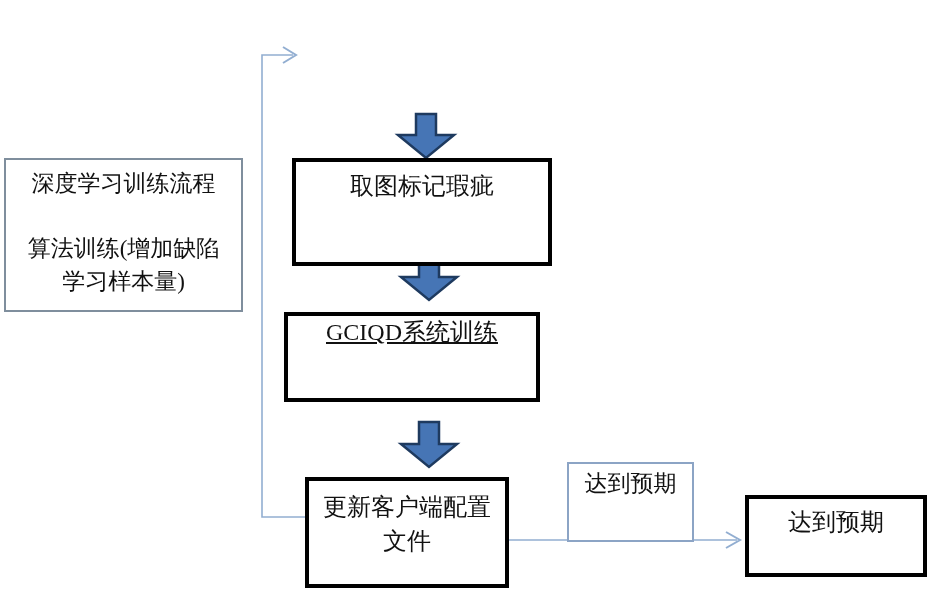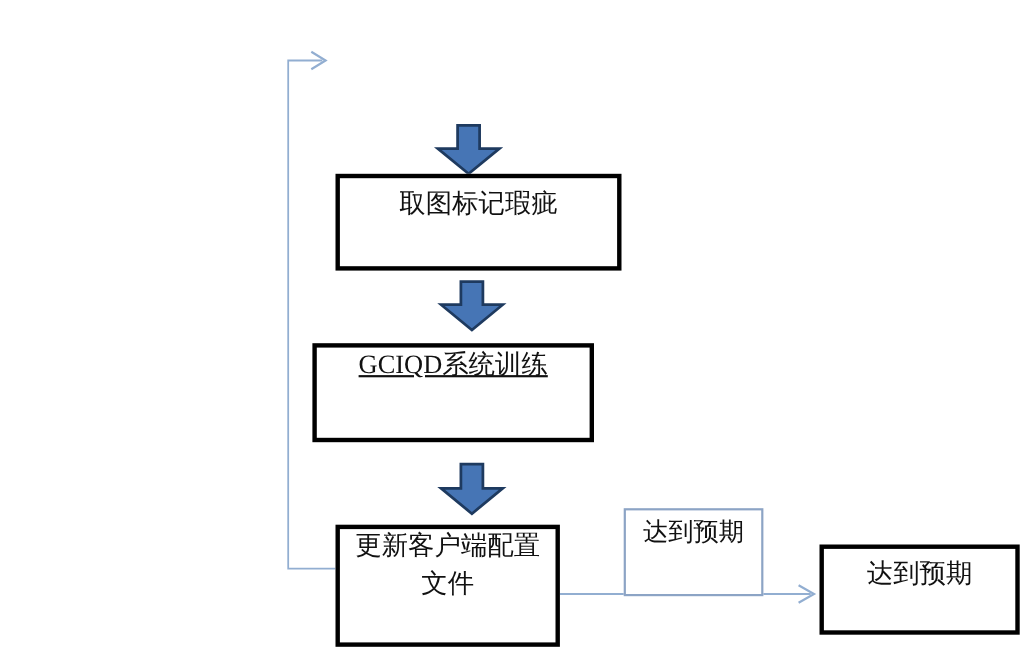--- a/index.html
+++ b/index.html
@@ -39,23 +39,23 @@
   .node--note {
     border: 2px solid var(--note-border, #7f8e9d);
     font-size: 23px;
     line-height: 1.42;
   }
   .node--label {
     border: 2px solid var(--label-border, #8ca4c5);
     font-size: 23px;
   }
   .node--camera        { left: 296px; top: 10px;  width: 261px; height: 86px;  padding-top: 12px; }
-  .node--mark          { left: 305px; top: 158px; width: 260px; height: 88px;  padding-top: 8px;  }
+  .node--mark          { left: 292px; top: 158px; width: 260px; height: 108px;  padding-top: 8px;  }
   .node--train         { left: 284px; top: 312px; width: 256px; height: 90px;  padding-top: 0; text-decoration: underline;  }
-  .node--update        { left: 305px; top: 477px; width: 204px; height: 111px; }
+  .node--update        { left: 305px; top: 477px; width: 204px; height: 111px; padding-top: 10px; }
   .node--note-box      { left: 4px;   top: 158px; width: 239px; height: 154px; padding-top: 8px;  }
   .node--expectation   { left: 567px; top: 462px; width: 127px; height: 80px;  padding-top: 4px;  }
   .node--done          { left: 745px; top: 495px; width: 182px; height: 82px;  padding-top: 7px;  }
 </style>
 </head>
 <body>
 
 <div class="canvas">
 
   <svg class="connectors" viewBox="0 0 935 599" xmlns="http://www.w3.org/2000/svg">
@@ -64,20 +64,24 @@
     <path d="M 283 47 L 296 55 L 283 63" fill="none" stroke-width="2" stroke="#92aed1"></path>
 
     <path d="M 509 540 L 737 540" fill="none" stroke-width="1.6" stroke="#92aed1"></path>
     <path d="M 726 532 L 740 540 L 726 548" fill="none" stroke-width="2" stroke="#92aed1"></path>
 
     <polygon points="416,114 436,114 436,135 454,135 426,158 398,135 416,135" stroke-width="2.5" stroke-linejoin="miter" fill="#4675b5" stroke="#1e3a5f"></polygon>
     <polygon points="419,256 439,256 439,277 457,277 429,300 401,277 419,277" stroke-width="2.5" stroke-linejoin="miter" fill="#4675b5" stroke="#1e3a5f"></polygon>
     <polygon points="419,422 439,422 439,444 457,444 429,467 401,444 419,444" stroke-width="2.5" stroke-linejoin="miter" fill="#4675b5" stroke="#1e3a5f"></polygon>
   </svg>
 
+  <div class="node node--note node--note-box">深度学习训练流程
+
+算法训练(增加缺陷
+学习样本量)</div>
 
 
   <div class="node node--process node--mark">取图标记瑕疵</div>
 
   <div class="node node--process node--train">GCIQD系统训练</div>
 
   <div class="node node--process node--update">更新客户端配置
 文件</div>
 
   <div class="node node--label node--expectation">达到预期</div>

